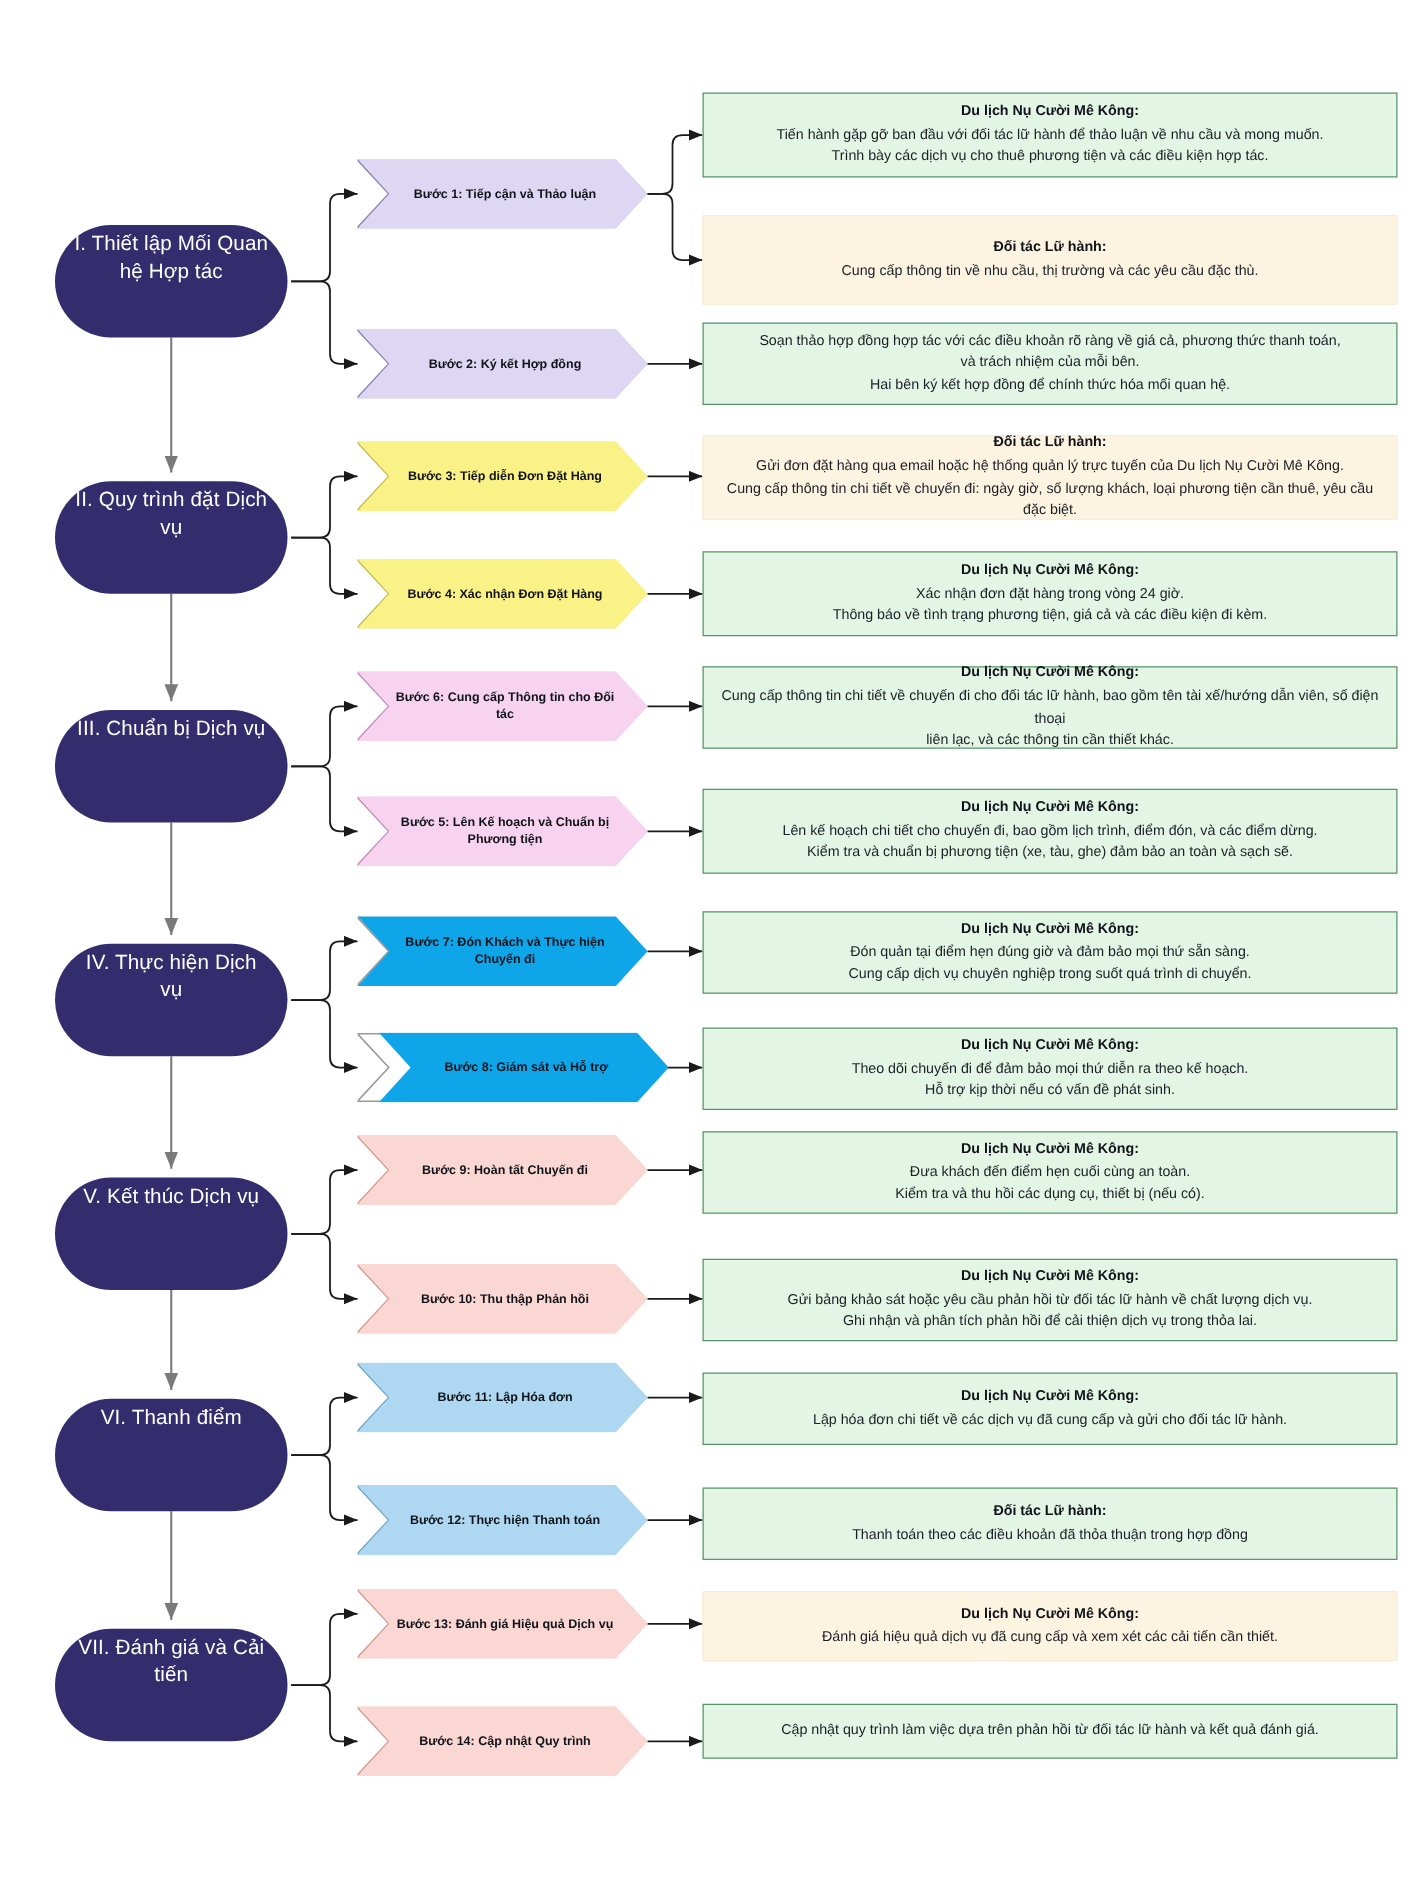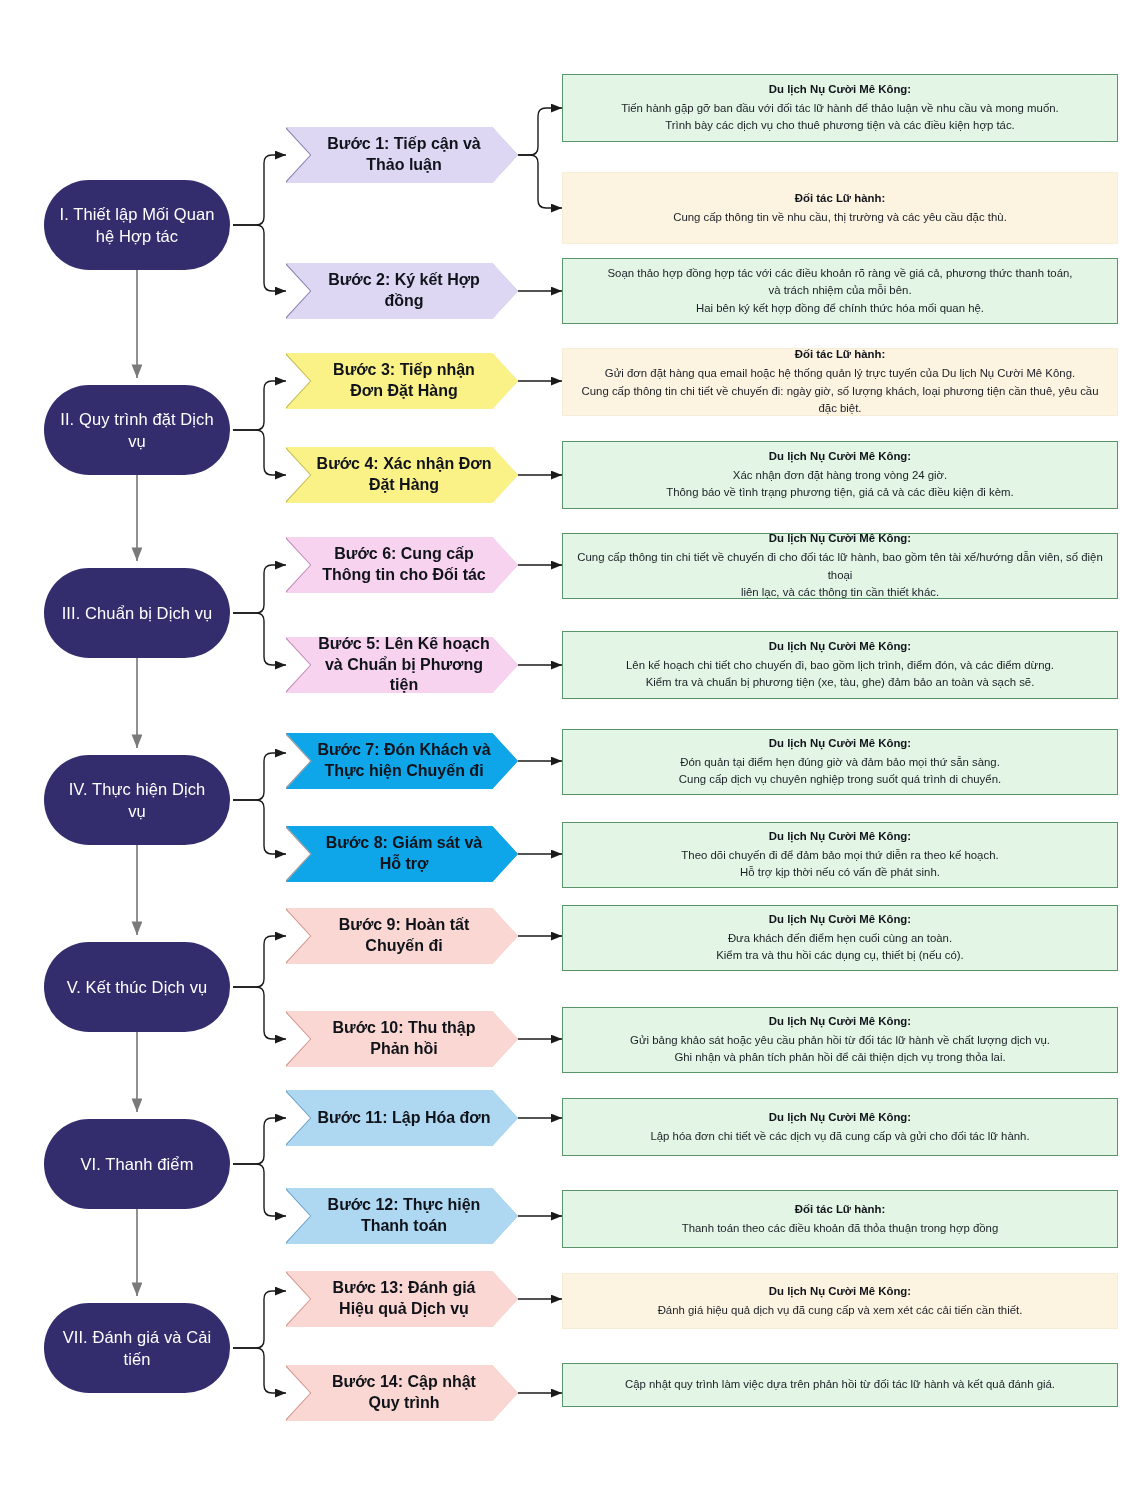--- a/index.html
+++ b/index.html
@@ -24,40 +24,40 @@
 
   
   .phase {
     position: absolute;
     width: 186px;
     height: 90px;
     background: #332d6e;
     border-radius: 45px;
     color: #ffffff;
     display: flex;
-    align-items: center;
+    align-items: flex-start;
     justify-content: center;
     text-align: center;
     font-size: 16.5px;
     line-height: 1.35;
     letter-spacing: .1px;
     padding: 4px 14px;
     z-index: 3;
   }
 
   
   .step {
     position: absolute;
     width: 232px;
     height: 56px;
     display: flex;
     align-items: center;
     justify-content: center;
     text-align: center;
-    font-size: 16px;
+    font-size: 10px;
     font-weight: bold;
     color: #10131a;
     line-height: 1.3;
     padding: 0 26px 0 30px;
     clip-path: polygon(0% 0%, 89% 0%, 100% 50%, 89% 100%, 0% 100%, 11% 50%);
     z-index: 3;
   }
   .step.purple { background: #ddd7f4; }
   .step.yellow { background: #faf287; }
   .step.pink   { background: #f7d3f0; }
@@ -257,35 +257,35 @@
       </svg>
     </div>
 
   <div class="step purple" style="left:286px; top:127px;">
       <span>Bước 1: Tiếp cận và Thảo luận</span>
     </div>
   <div class="step purple" style="left:286px; top:263px;">
       <span>Bước 2: Ký kết Hợp đồng</span>
     </div>
   <div class="step yellow" style="left:286px; top:353px;">
-      <span>Bước 3: Tiếp nhận Đơn Đặt Hàng</span>
+      <span>Bước 3: Tiếp diễn Đơn Đặt Hàng</span>
     </div>
   <div class="step yellow" style="left:286px; top:447px;">
       <span>Bước 4: Xác nhận Đơn Đặt Hàng</span>
     </div>
   <div class="step pink" style="left:286px; top:537px;">
       <span>Bước 6: Cung cấp Thông tin cho Đối tác</span>
     </div>
   <div class="step pink" style="left:286px; top:637px;">
       <span>Bước 5: Lên Kế hoạch và Chuẩn bị Phương tiện</span>
     </div>
   <div class="step grey" style="left:286px; top:733px;">
       <span>Bước 7: Đón Khách và Thực hiện Chuyến đi</span>
     </div>
-  <div class="step grey" style="left:286px; top:826px;">
+  <div class="step grey" style="left:303px; top:826px;">
       <span>Bước 8: Giám sát và Hỗ trợ</span>
     </div>
   <div class="step salmon" style="left:286px; top:908px;">
       <span>Bước 9: Hoàn tất Chuyến đi</span>
     </div>
   <div class="step salmon" style="left:286px; top:1011px;">
       <span>Bước 10: Thu thập Phản hồi</span>
     </div>
   <div class="step blue" style="left:286px; top:1090px;">
       <span>Bước 11: Lập Hóa đơn</span>

